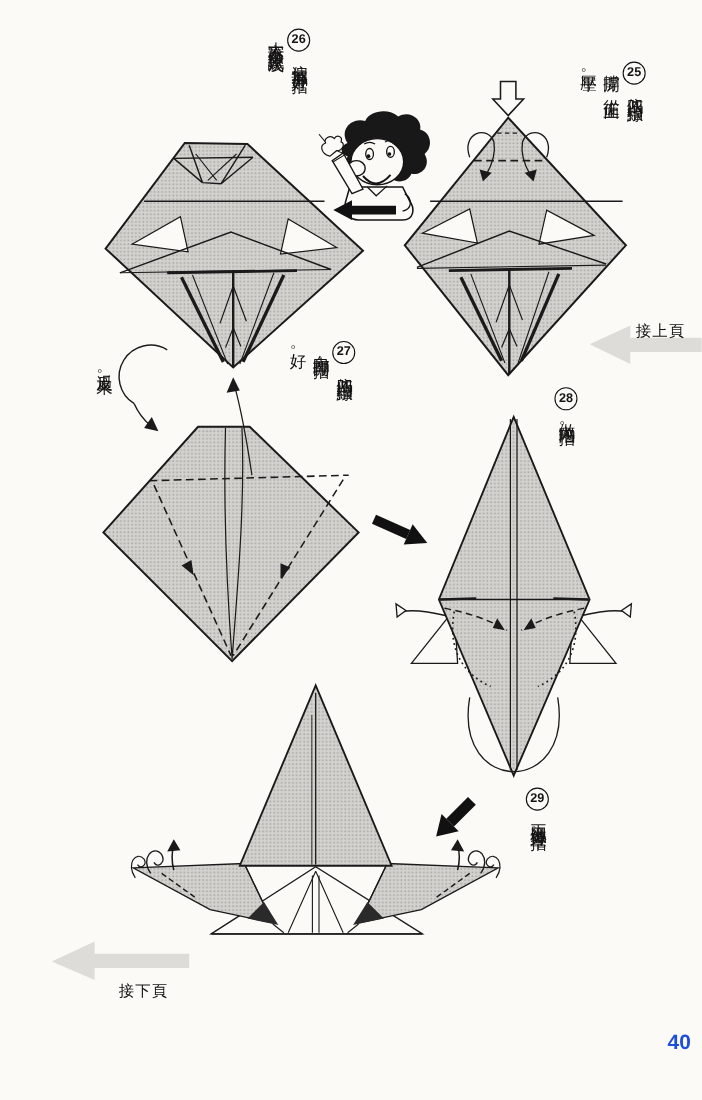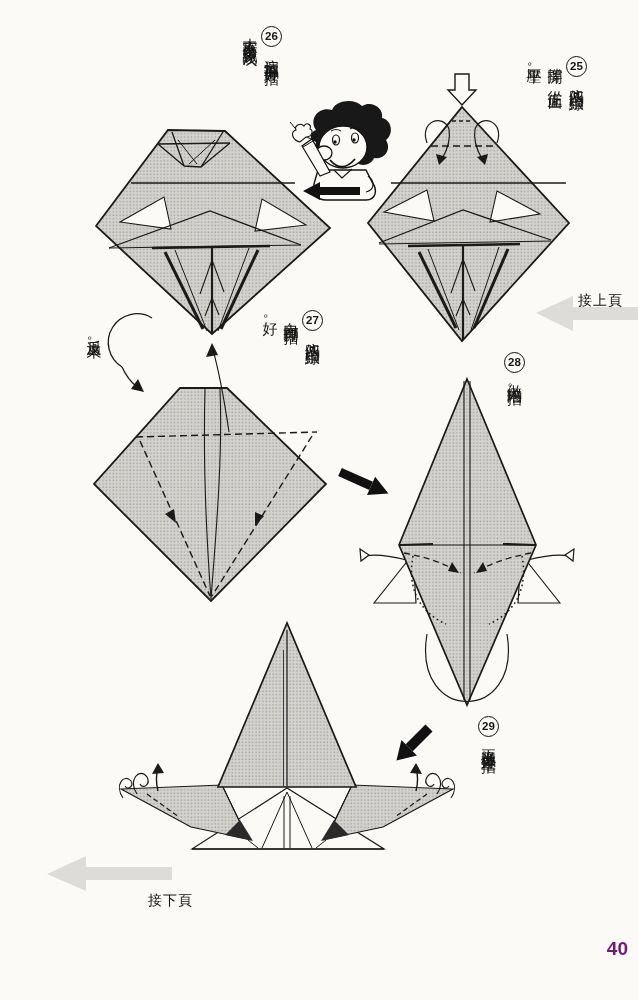--- a/index.html
+++ b/index.html
@@ -26,21 +26,21 @@
     text-orientation:mixed;
     width:19px;height:19px;
     border:1.7px solid #111;
     border-radius:50%;
     font-size:11.5px;font-weight:bold;
     line-height:18px;text-align:center;
     letter-spacing:0;
     background:#fbfaf6;
   }
   .htext{position:absolute;font-size:14px;letter-spacing:1px;color:#111;}
-  .pagenum{position:absolute;right:10px;top:938px;font-size:19px;font-weight:bold;color:#701a75;}
+  .pagenum{position:absolute;right:10px;top:938px;font-size:19px;font-weight:bold;color:#1d4ed8;}
 </style>
 </head>
 <body>
 
 <div class="page">
 
 <svg width="638" height="1000" viewBox="0 0 638 1000">
   <defs>
     <pattern id="ht" width="3.4" height="3.4" patternUnits="userSpaceOnUse">
       <rect width="3.4" height="3.4" fill="#d3d2ce"></rect>
@@ -219,16 +219,16 @@
 
   <div class="vtext" style="top:716px;left:478px;height:150px;">
     <div class="vcol"><span class="cnum">29</span><span>兩邊做外罩摺。</span></div>
   </div>
 
   <div class="vtext" style="top:328px;left:84px;height:100px;">
     <div class="vcol">反過來。</div>
   </div>
 
   <div class="htext" style="top:292px;left:578px;">接上頁</div>
-  <div class="htext" style="top:892px;left:108px;margin-left:40px;">接下頁</div>
+  <div class="htext" style="top:892px;left:108px;">接下頁</div>
 
   <div class="pagenum">40</div>
 </div>
 
 </body></html>

